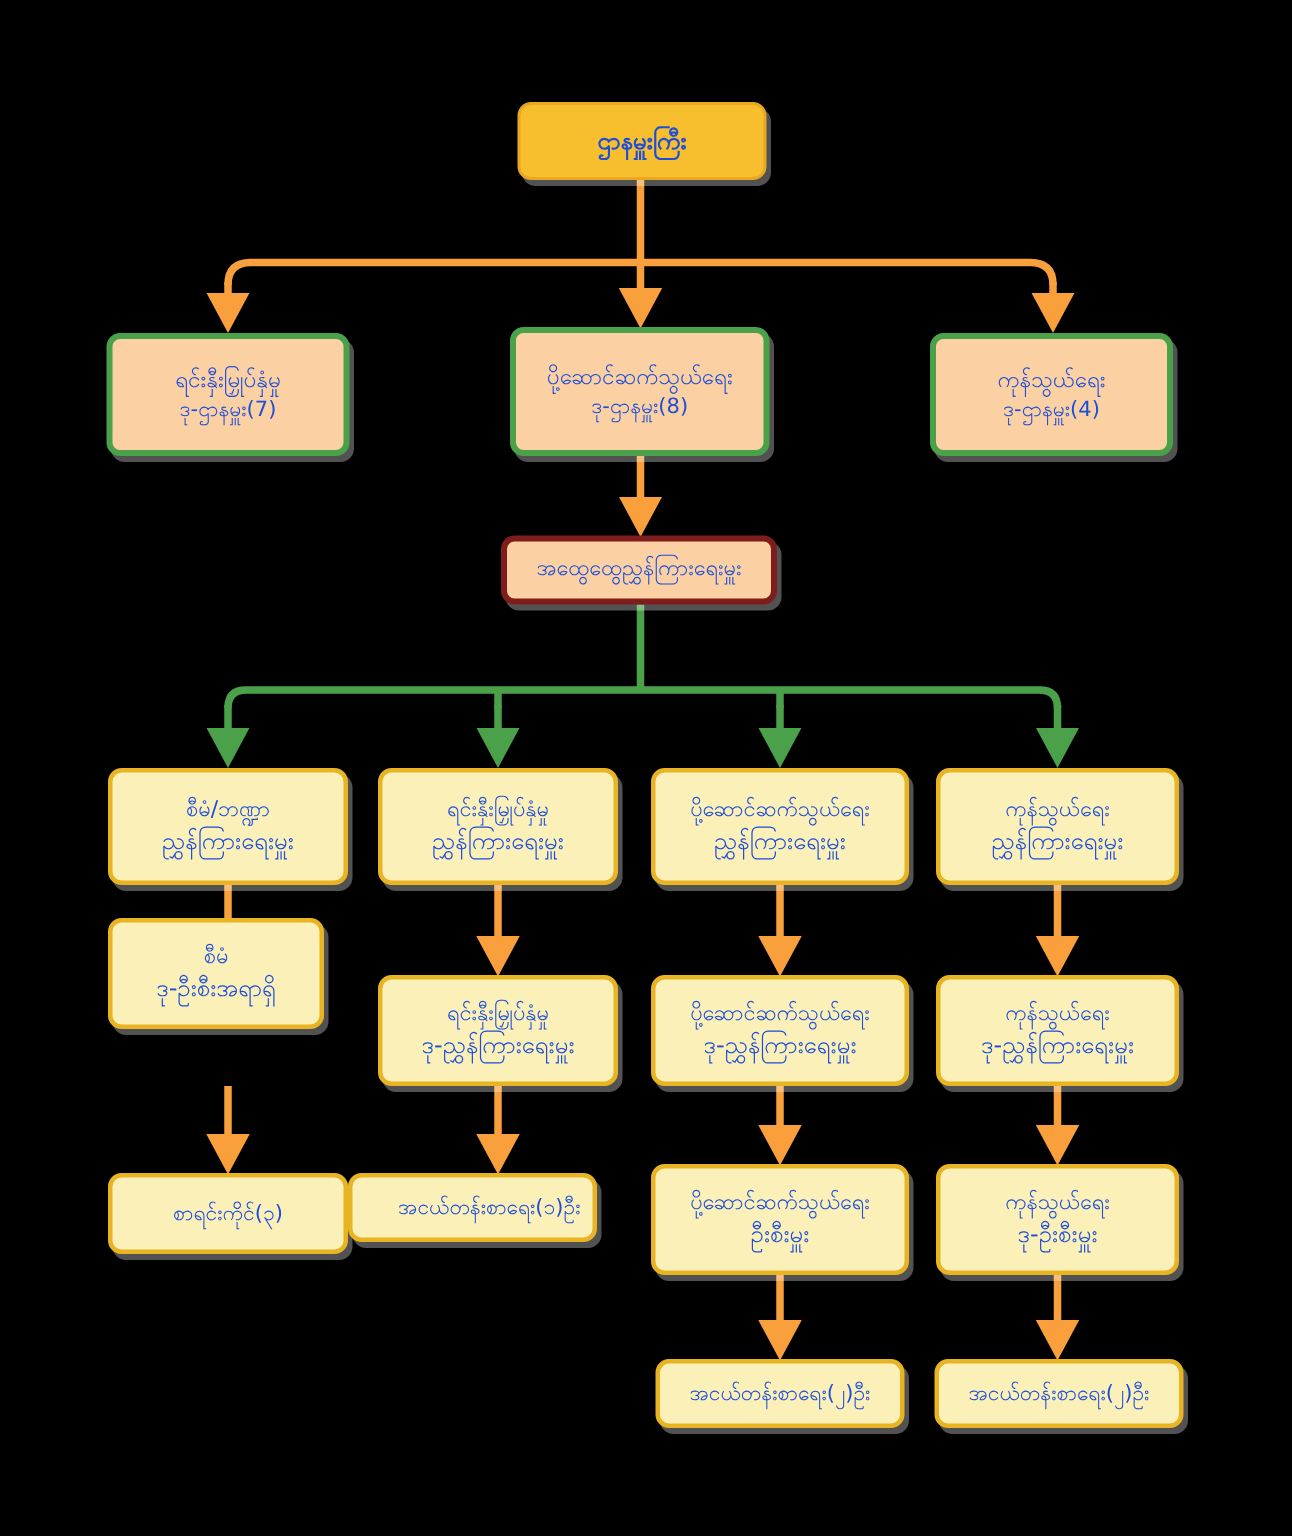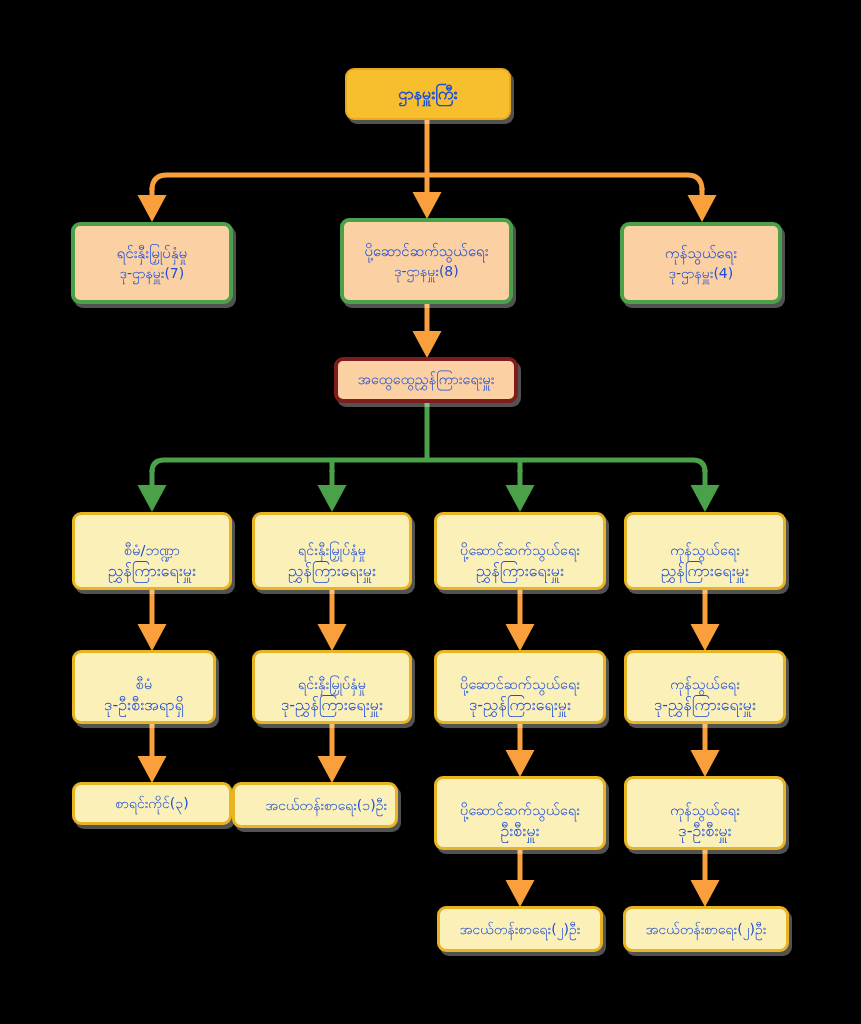--- a/index.html
+++ b/index.html
@@ -61,21 +61,20 @@
 
   .v-greenwide {
     background: #fbd0a3;
     border: 4px solid #7f1d1d;
   }
   .v-greenwide .l1 { font-size: 14.5px; font-weight: 400; }
 
   .v-cream {
     background: #fcf0b9;
     border: 3px solid #e8b423;
-    justify-content: flex-end;
   }
   .v-cream .l1 { font-size: 14.5px; }
   .v-cream .l2 { font-size: 16px; }
 
   .v-cream-single {
     background: #fcf0b9;
     border: 3px solid #e8b423;
   }
   .v-cream-single .l1 { font-size: 14px; font-weight: 400; }
 </style>
@@ -159,37 +158,37 @@
         <span class="l2">ညွှန်ကြားရေးမှူး</span>
       </div>
       <div class="node v-cream" style="left: 434px; top: 512px; width: 172px; height: 78px;">
         <span class="l1">ပို့ဆောင်ဆက်သွယ်ရေး</span>
         <span class="l2">ညွှန်ကြားရေးမှူး</span>
       </div>
       <div class="node v-cream" style="left: 624px; top: 512px; width: 162px; height: 78px;">
         <span class="l1">ကုန်သွယ်ရေး</span>
         <span class="l2">ညွှန်ကြားရေးမှူး</span>
       </div>
-      <div class="node v-cream" style="left: 72px; top: 650px; width: 144px; height: 74px;">
+      <div class="node v-cream" style="left: 72px; top: 612px; width: 144px; height: 74px;">
         <span class="l1">စီမံ</span>
         <span class="l2">ဒု-ဦးစီးအရာရှိ</span>
       </div>
       <div class="node v-cream" style="left: 252px; top: 650px; width: 160px; height: 74px;">
         <span class="l1">ရင်းနှီးမြှုပ်နှံမှု</span>
         <span class="l2">ဒု-ညွှန်ကြားရေးမှူး</span>
       </div>
       <div class="node v-cream" style="left: 434px; top: 650px; width: 172px; height: 74px;">
         <span class="l1">ပို့ဆောင်ဆက်သွယ်ရေး</span>
         <span class="l2">ဒု-ညွှန်ကြားရေးမှူး</span>
       </div>
       <div class="node v-cream" style="left: 624px; top: 650px; width: 162px; height: 74px;">
         <span class="l1">ကုန်သွယ်ရေး</span>
         <span class="l2">ဒု-ညွှန်ကြားရေးမှူး</span>
       </div>
-      <div class="node v-cream-single" style="left: 72px; top: 782px; width: 160px; height: 43px;">
+      <div class="node v-cream-single" style="left: 72px; top: 782px; width: 160px; height: 54px;">
         <span class="l1">စာရင်းကိုင်(၃)</span>
       </div>
       <div class="node v-cream-single" style="left: 232px; top: 782px; width: 166px; height: 46px; text-align: right;">
         <span class="l1">အငယ်တန်းစာရေး(၁)ဦး</span>
       </div>
       <div class="node v-cream" style="left: 434px; top: 776px; width: 172px; height: 74px;">
         <span class="l1">ပို့ဆောင်ဆက်သွယ်ရေး</span>
         <span class="l2">ဦးစီးမှူး</span>
       </div>
       <div class="node v-cream" style="left: 624px; top: 776px; width: 162px; height: 74px;">

